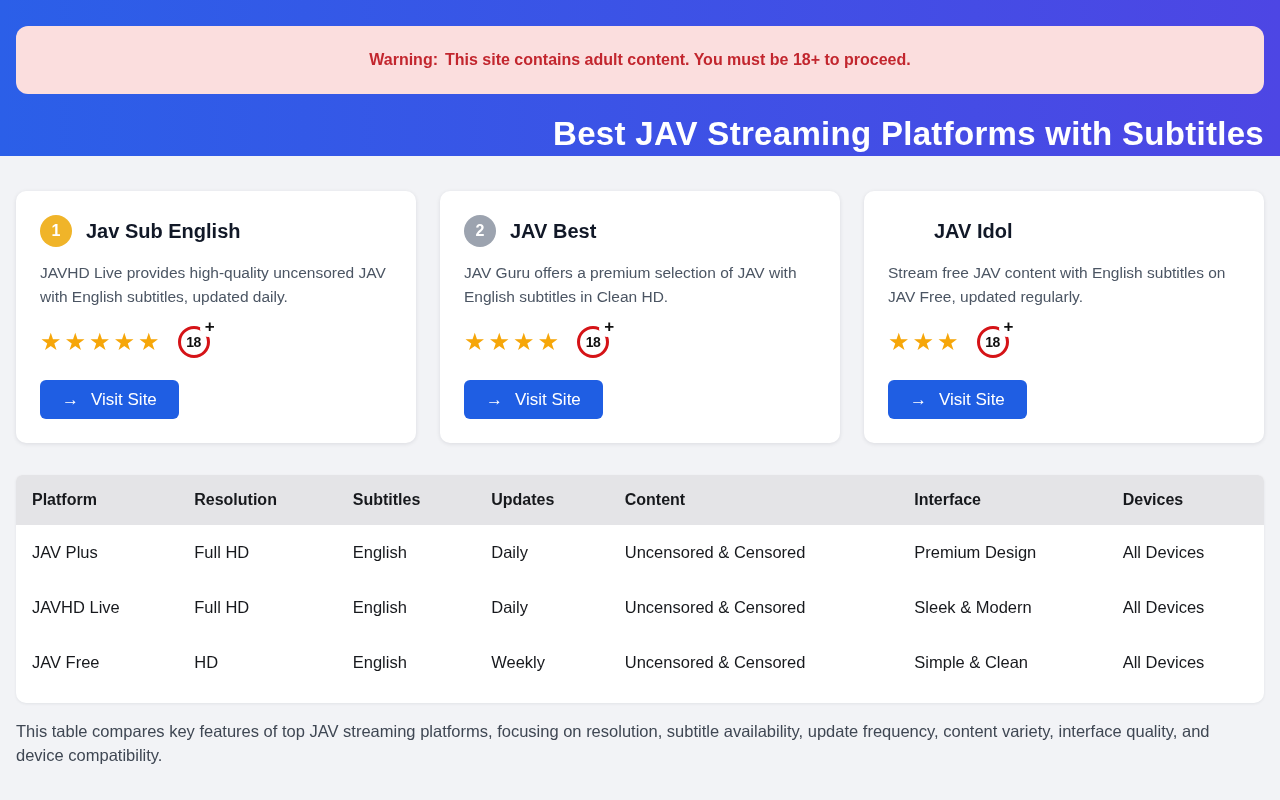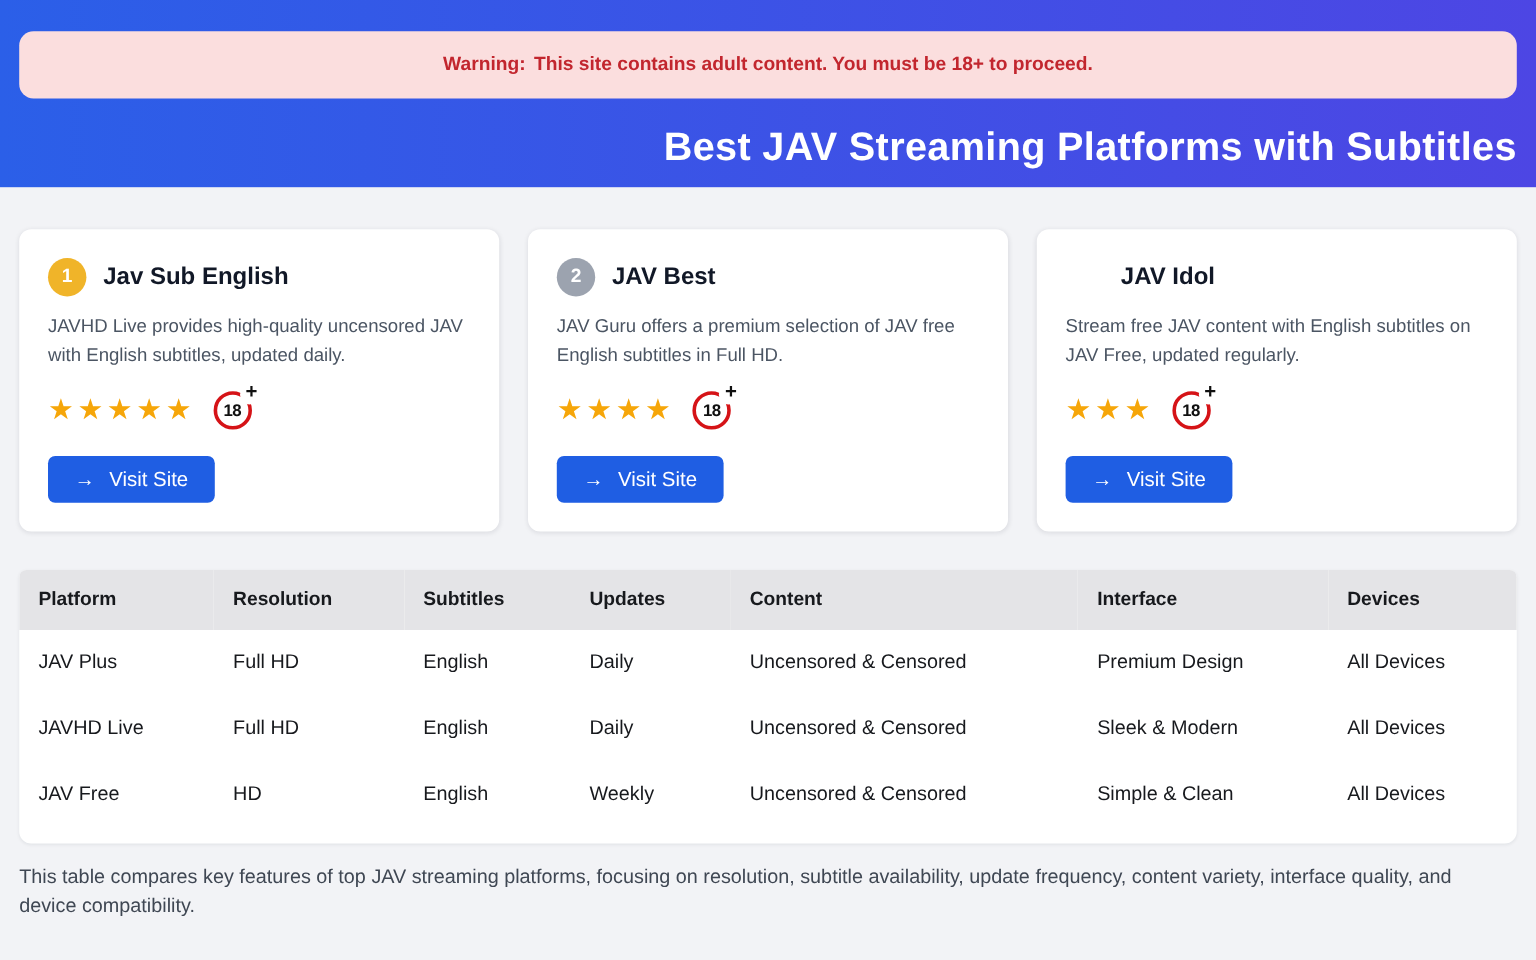--- a/index.html
+++ b/index.html
@@ -11,21 +11,21 @@
     color: #17191d;
     overflow: hidden;
   }
   
   .hero {
     height: 156px;
     background: linear-gradient(90deg, #2b5fe8 0%, #4d46e4 100%);
     padding: 26px 16px 0;
   }
   .warning {
-    height: 56px;
+    height: 68px;
     background: #fbdede;
     border-radius: 12px;
     display: flex;
     align-items: center;
     justify-content: center;
     gap: 7px;
     font-weight: bold;
     font-size: 16px;
     color: #c2262e;
   }
@@ -188,21 +188,21 @@
         <span class="arrow">→</span>
         <span>Visit Site</span>
       </button>
     </article>
 
     <article class="card">
       <div class="card-head">
         <span class="rank">2</span>
         <h2 class="card-title">JAV Best</h2>
       </div>
-      <p class="card-desc">JAV Guru offers a premium selection of JAV free English subtitles in Full HD.</p>
+      <p class="card-desc">JAV Guru offers a premium selection of JAV with English subtitles in Clean HD.</p>
       <div class="rating">
         <span class="stars">★★★★</span>
         <span class="age18">
           <span class="age18-gap"></span>
           <span class="age18-num">18</span>
           <span class="age18-plus">+</span>
         </span>
       </div>
       <button class="visit">
         <span class="arrow">→</span>

